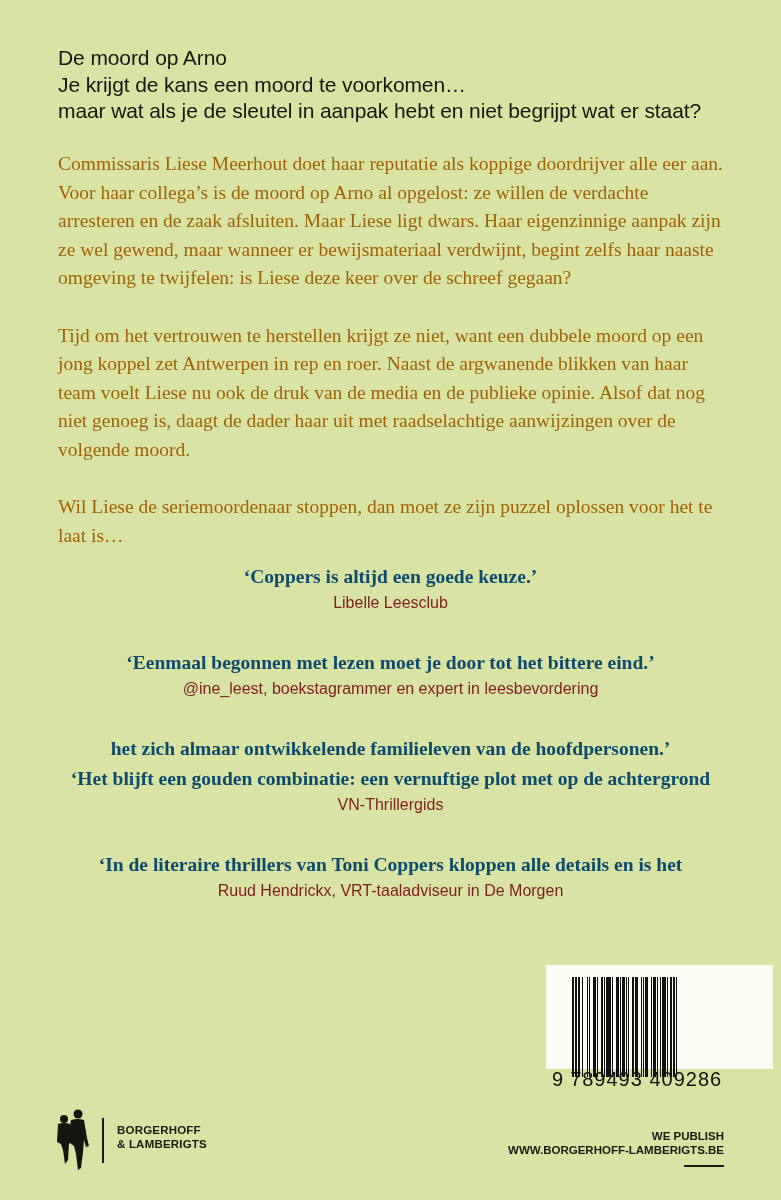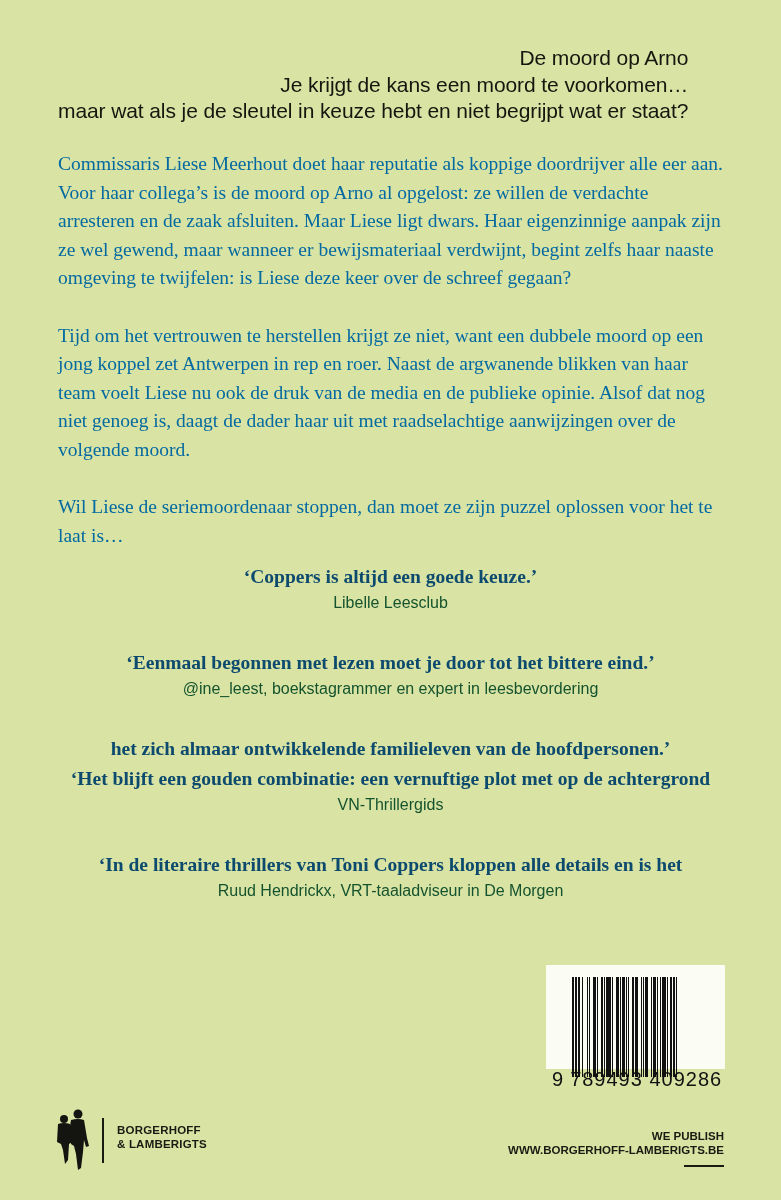--- a/index.html
+++ b/index.html
@@ -4,45 +4,45 @@
 <style>
   html, body { margin: 0; padding: 0; }
   body {
     width: 781px; height: 1200px; position: relative; overflow: hidden;
     background: #d9e3a4; color: #1c1c14;
   }
   .tagline {
     position: absolute; left: 58px; top: 45px;
     font-family: "Liberation Sans", sans-serif; font-size: 21px; line-height: 26.5px;
     color: #16160f;
-    text-align: right;
   }
   .tagline div { white-space: nowrap; letter-spacing: -0.1px; }
   .body-text {
     position: absolute; left: 58px; top: 150px; width: 670px;
     font-family: "Liberation Serif", serif; font-size: 19.5px; line-height: 28.6px;
-    color: #0369a1;
+    color: #a16207;
   }
   .body-text p { margin: 0 0 28.6px 0; }
   .quotes {
     position: absolute; left: 40px; width: 701px; top: 562px;
     text-align: center;
   }
   .quote { margin-bottom: 34px; }
   .quote-text {
     font-family: "Liberation Serif", serif; font-weight: bold; font-size: 19.5px;
     line-height: 30px; color: #0c4a6e;
   }
   .quote-attr {
     font-family: "Liberation Sans", sans-serif; font-size: 16px; line-height: 22px;
-    color: #14532d;
+    color: #7f1d1d;
   }
   .barcode-box {
     position: absolute; left: 546px; top: 965px; width: 179px; height: 104px;
     background: #fbfdf4;
+    padding-left: 48px;
   }
   .barcode-bars {
     position: absolute; left: 26px; top: 12px; width: 140px; height: 100px;
     display: flex; align-items: stretch;
   }
   .barcode-bars span { display: block; height: 100%; }
   .barcode-num {
     position: absolute; left: 6px; top: 102px; width: 170px;
     font-family: "Liberation Sans", sans-serif; font-size: 20px; line-height: 24px;
     letter-spacing: 1px; color: #111; white-space: nowrap;
@@ -68,21 +68,21 @@
   .publisher-rule {
     position: absolute; right: 57px; top: 1165px; width: 40px; height: 2px; background: #1a1a12;
   }
 </style>
 </head>
 <body>
 
 <div class="tagline">
   <div>De moord op Arno</div>
   <div>Je krijgt de kans een moord te voorkomen…</div>
-  <div>maar wat als je de sleutel in keuze hebt en niet begrijpt wat er staat?</div>
+  <div>maar wat als je de sleutel in aanpak hebt en niet begrijpt wat er staat?</div>
 </div>
 
 <div class="body-text">
   <p>Commissaris Liese Meerhout doet haar reputatie als koppige doordrijver alle eer aan. Voor haar collega’s is de moord op Arno al opgelost: ze willen de verdachte arresteren en de zaak afsluiten. Maar Liese ligt dwars. Haar eigenzinnige aanpak zijn ze wel gewend, maar wanneer er bewijsmateriaal verdwijnt, begint zelfs haar naaste omgeving te twijfelen: is Liese deze keer over de schreef gegaan?</p>
   <p>Tijd om het vertrouwen te herstellen krijgt ze niet, want een dubbele moord op een jong koppel zet Antwerpen in rep en roer. Naast de argwanende blikken van haar team voelt Liese nu ook de druk van de media en de publieke opinie. Alsof dat nog niet genoeg is, daagt de dader haar uit met raadselachtige aanwijzingen over de volgende moord.</p>
   <p>Wil Liese de seriemoordenaar stoppen, dan moet ze zijn puzzel oplossen voor het te laat is…</p>
 </div>
 
 <div class="quotes">
   <div class="quote">

